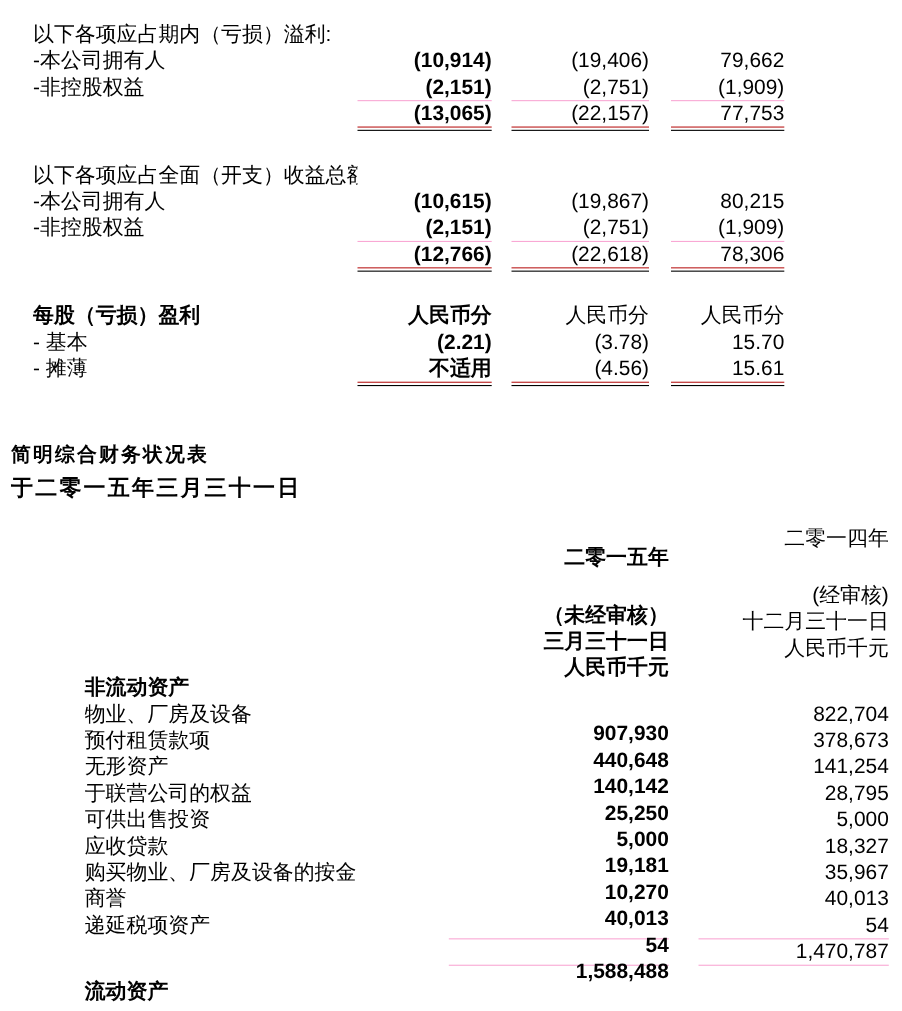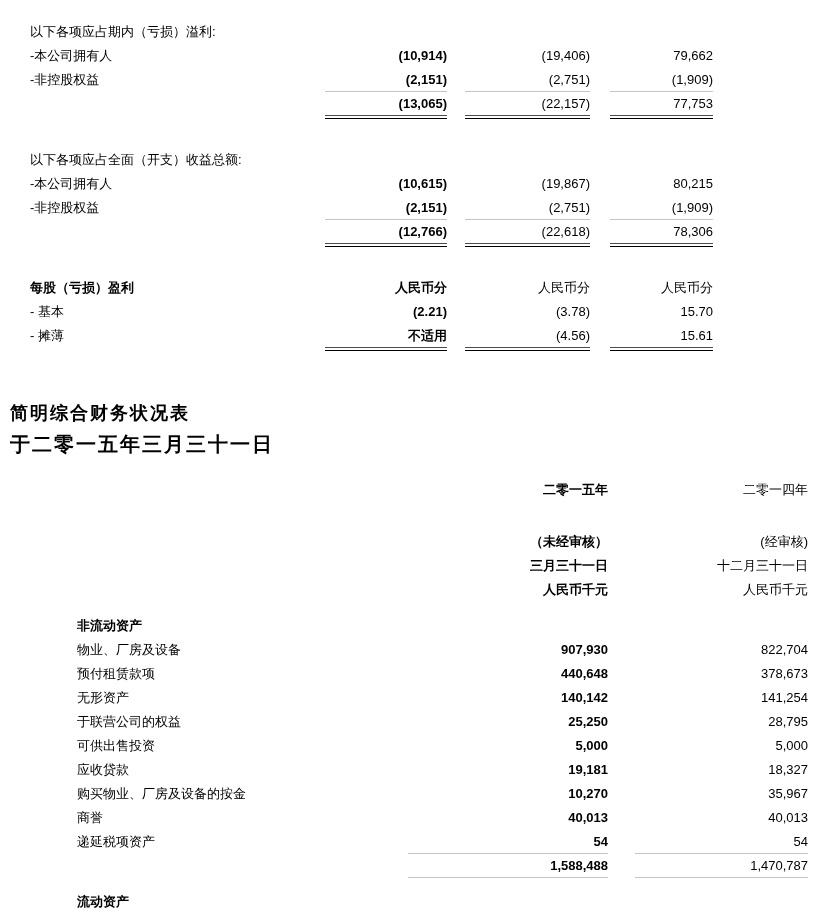--- a/index.html
+++ b/index.html
@@ -4,33 +4,33 @@
 <style>
   html,body{margin:0;padding:0;background:#ffffff;}
   body{
     width:820px;height:919px;
     font-family:"Liberation Sans","DejaVu Sans",sans-serif;
     color:#000;
     -webkit-font-smoothing:antialiased;
     overflow:hidden;
   }
   .page{width:820px;padding-top:20px;box-sizing:border-box;}
-  .row{display:flex;height:24px;line-height:24px;font-size:13px;white-space:nowrap;justify-content:space-between;}
+  .row{display:flex;height:24px;line-height:24px;font-size:19px;white-space:nowrap;justify-content:space-between;}
   .lbl{flex:1;padding-left:30px;text-align:left;overflow:hidden;}
   .t2 .lbl{padding-left:77px;}
   .num{text-align:right;}
   
   .c1{width:122px;}
   .g1{width:18px;}
   .c2{width:125px;}
   .g2{width:20px;}
   .c3{width:103px;}
   .gr{width:107px;}
   
-  .cA{width:200px;}
+  .cA{width:200px;margin-top:18px;}
   .gA{width:27px;}
   .cB{width:173px;}
   .gB{width:12px;}
   .b{font-weight:bold;}
   .u{border-bottom:1px solid #f9a8d4;}
   .dbl{position:relative;border-bottom:1px solid #b91c1c;}
   .dbl::after{content:"";position:absolute;left:0;right:0;bottom:-4px;border-bottom:1px solid #000;}
   .sp32{height:32px;}
   .sp50{height:50px;}
   .sp18{height:18px;}

